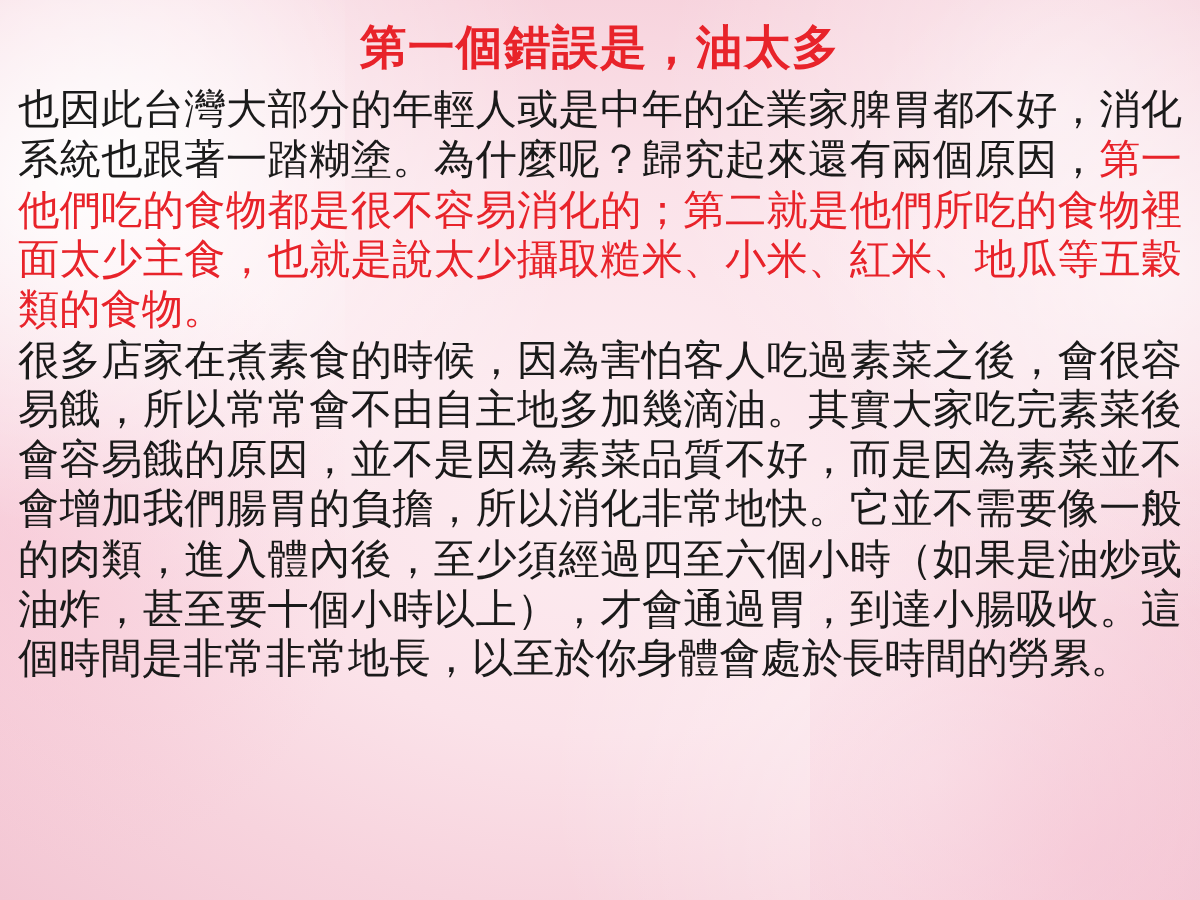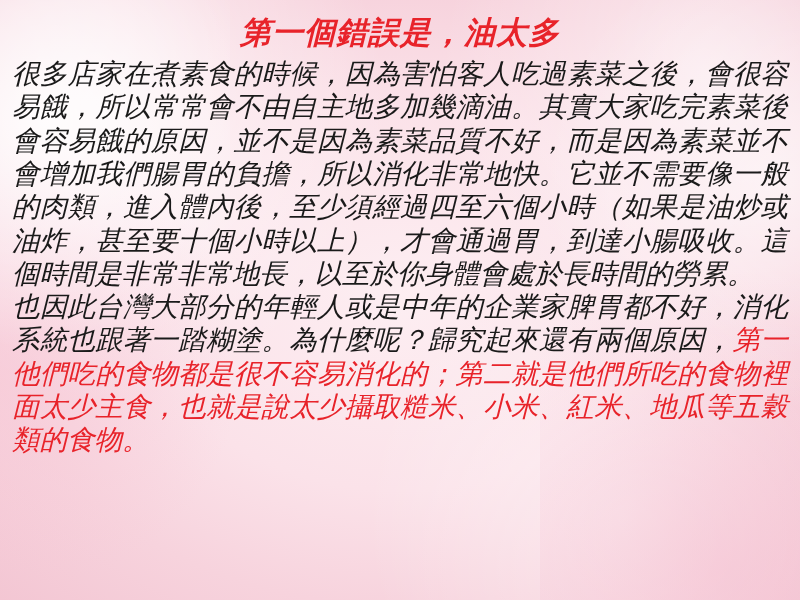--- a/index.html
+++ b/index.html
@@ -45,21 +45,20 @@
       radial-gradient(circle at 70% 95%, rgba(245,190,208,0.5) 0%, rgba(255,255,255,0) 50%);
     pointer-events: none;
   }
 
   .content {
     position: relative;
     z-index: 2;
     padding: 6px 8px 0 8px;
     box-sizing: border-box;
     height: 100%;
-    font-style: italic;
   }
 
   .title {
     text-align: center;
     color: #e8232a;
     font-size: 31px;
     line-height: 1.2;
     letter-spacing: 1px;
     margin: 8px 0 6px 0;
     font-family: "DejaVu Serif", "Liberation Serif", serif;
@@ -88,22 +87,22 @@
 <body>
 
 <div class="slide">
   <div class="content">
 
     <h1 class="title">第一個錯誤是，油太多</h1>
 
     <div class="body-text">
 
       <p class="para">
-        <span>很多店家在煮素食的時候，因為害怕客人吃過素菜之後，會很容易餓，所以常常會不由自主地多加幾滴油。其實大家吃完素菜後會容易餓的原因，並不是因為素菜品質不好，而是因為素菜並不會增加我們腸胃的負擔，所以消化非常地快。它並不需要像一般的肉類，進入體內後，至少須經過四至六個小時（如果是油炒或油炸，甚至要十個小時以上），才會通過胃，到達小腸吸收。這個時間是非常非常地長，以至於你身體會處於長時間的勞累。</span>
+        <span>也因此台灣大部分的年輕人或是中年的企業家脾胃都不好，消化系統也跟著一踏糊塗。為什麼呢？歸究起來還有兩個原因，</span><span class="accent">第一他們吃的食物都是很不容易消化的；第二就是他們所吃的食物裡面太少主食，也就是說太少攝取糙米、小米、紅米、地瓜等五穀類的食物。</span>
       </p>
 
       <p class="para">
-        <span>也因此台灣大部分的年輕人或是中年的企業家脾胃都不好，消化系統也跟著一踏糊塗。為什麼呢？歸究起來還有兩個原因，</span><span class="accent">第一他們吃的食物都是很不容易消化的；第二就是他們所吃的食物裡面太少主食，也就是說太少攝取糙米、小米、紅米、地瓜等五穀類的食物。</span>
+        <span>很多店家在煮素食的時候，因為害怕客人吃過素菜之後，會很容易餓，所以常常會不由自主地多加幾滴油。其實大家吃完素菜後會容易餓的原因，並不是因為素菜品質不好，而是因為素菜並不會增加我們腸胃的負擔，所以消化非常地快。它並不需要像一般的肉類，進入體內後，至少須經過四至六個小時（如果是油炒或油炸，甚至要十個小時以上），才會通過胃，到達小腸吸收。這個時間是非常非常地長，以至於你身體會處於長時間的勞累。</span>
       </p>
 
     </div>
   </div>
 </div>
 
 </body></html>

